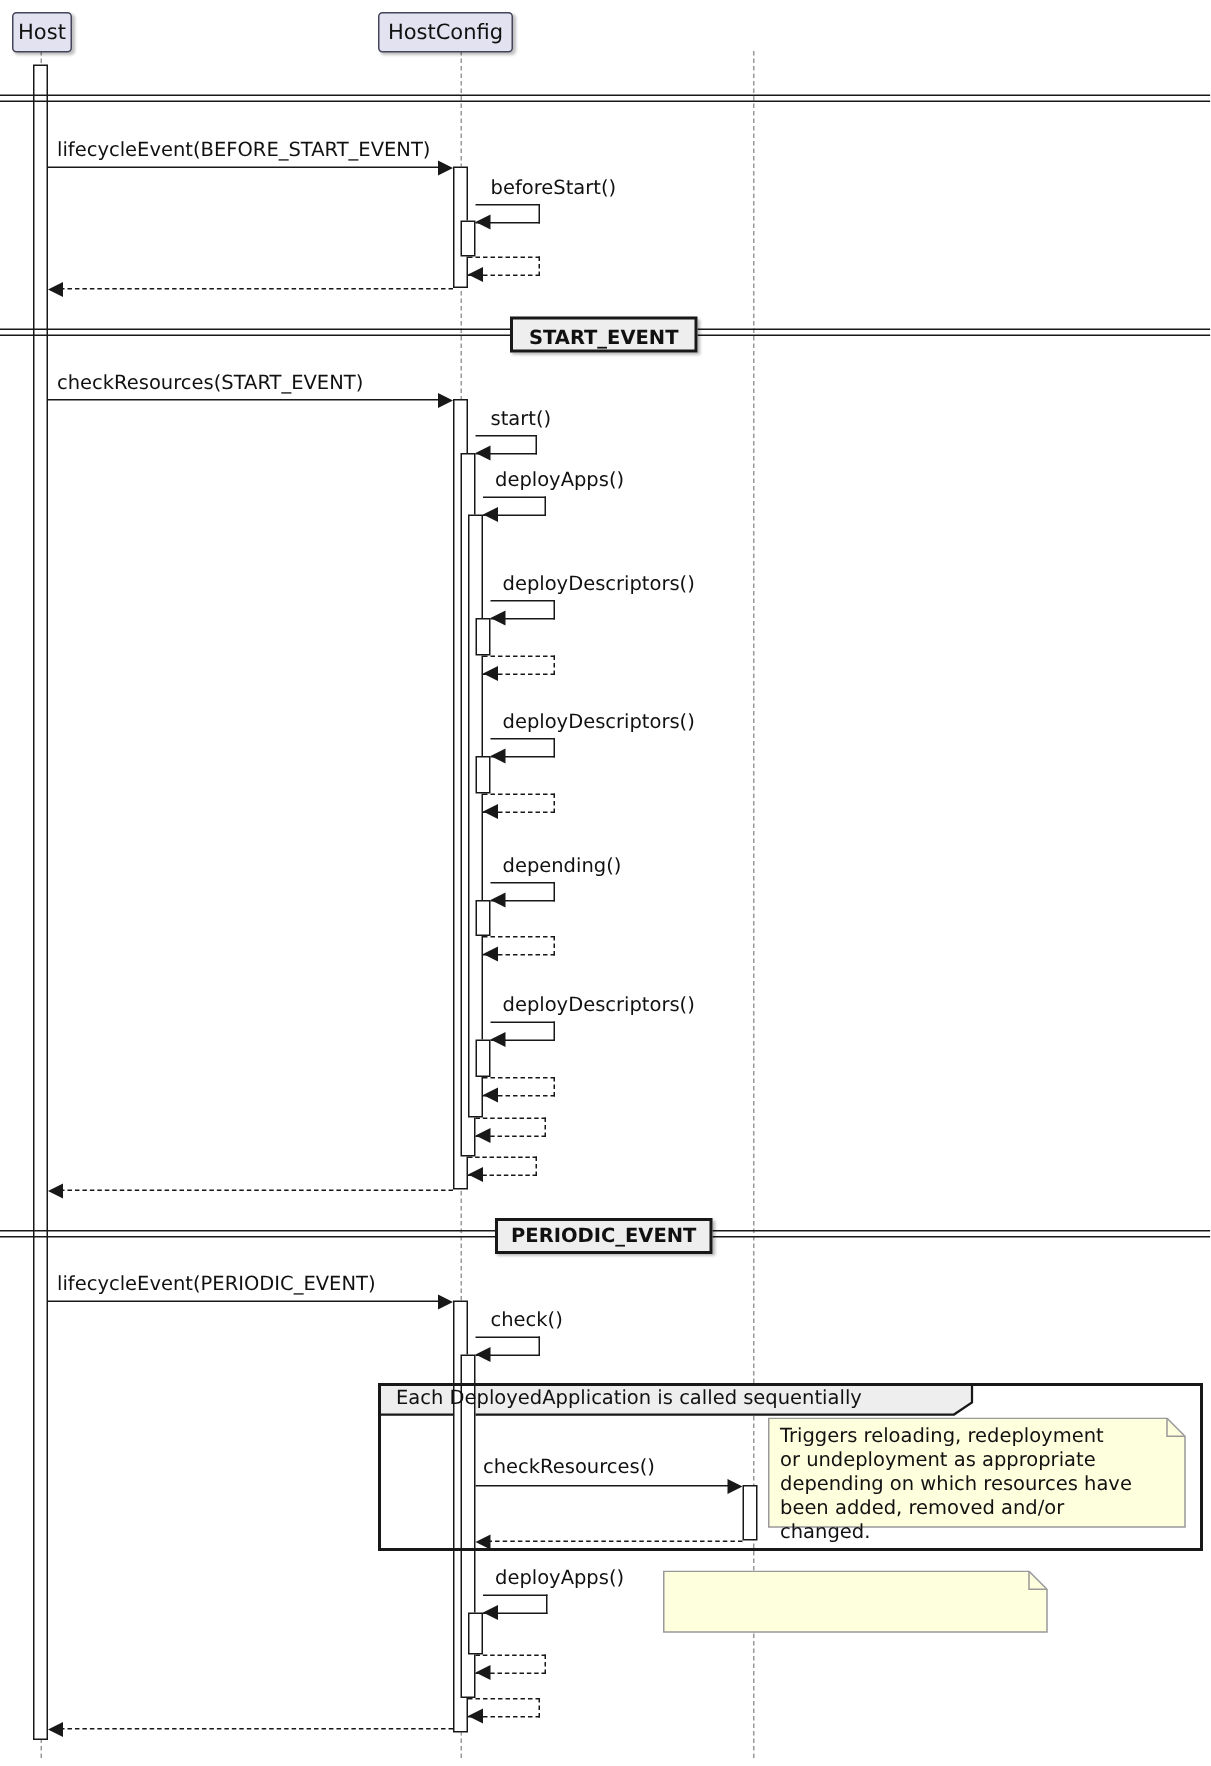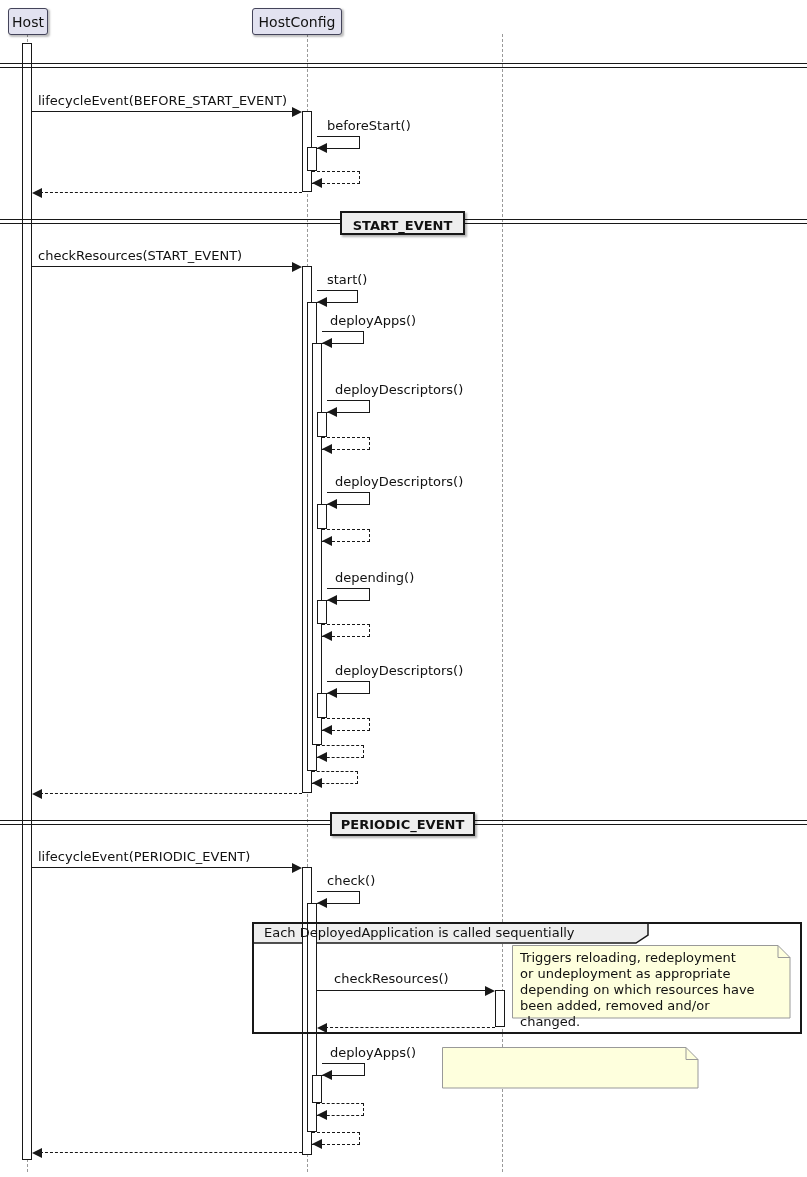--- a/index.html
+++ b/index.html
@@ -149,21 +149,21 @@
   <div class="tl" style="left:32px;top:789px;"></div>
 
   <div class="lab" style="left:38px;top:849px;">lifecycleEvent(PERIODIC_EVENT)</div>
   <div class="hl" style="left:32px;top:867px;width:261px;"></div>
   <div class="tr" style="left:292px;top:863px;"></div>
 
   <div class="lab" style="left:327px;top:873px;">check()</div>
   <div class="u" style="left:317px;top:891px;width:43px;"></div>
   <div class="tl" style="left:317px;top:898px;"></div>
 
-  <div class="lab" style="left:334px;top:971px;">checkResources()</div>
+  <div class="lab" style="left:322px;top:971px;">checkResources()</div>
   <div class="hl" style="left:317px;top:990px;width:169px;"></div>
   <div class="tr" style="left:485px;top:986px;"></div>
 
   <div class="hld" style="left:325px;top:1027px;width:170px;"></div>
   <div class="tl" style="left:317px;top:1023px;"></div>
 
   <div class="lab" style="left:330px;top:1045px;">deployApps()</div>
   <div class="u" style="left:322px;top:1063px;width:43px;"></div>
   <div class="tl" style="left:322px;top:1070px;"></div>
 

